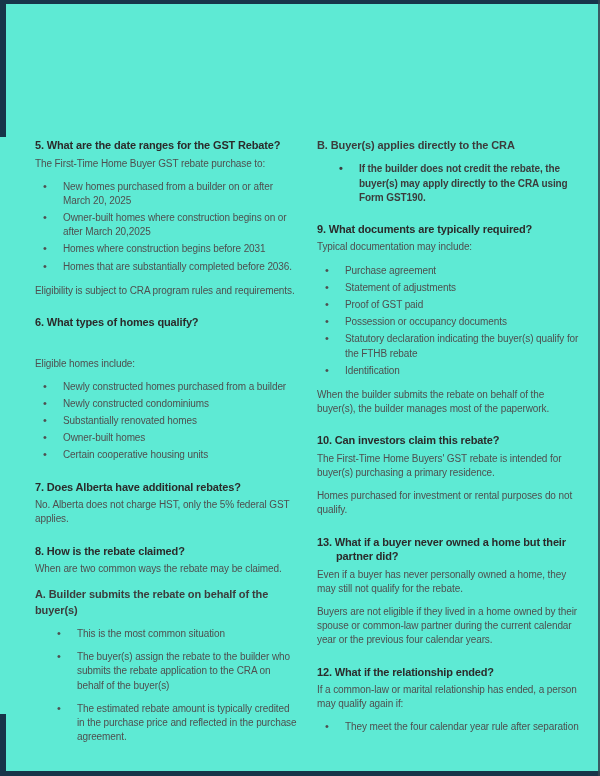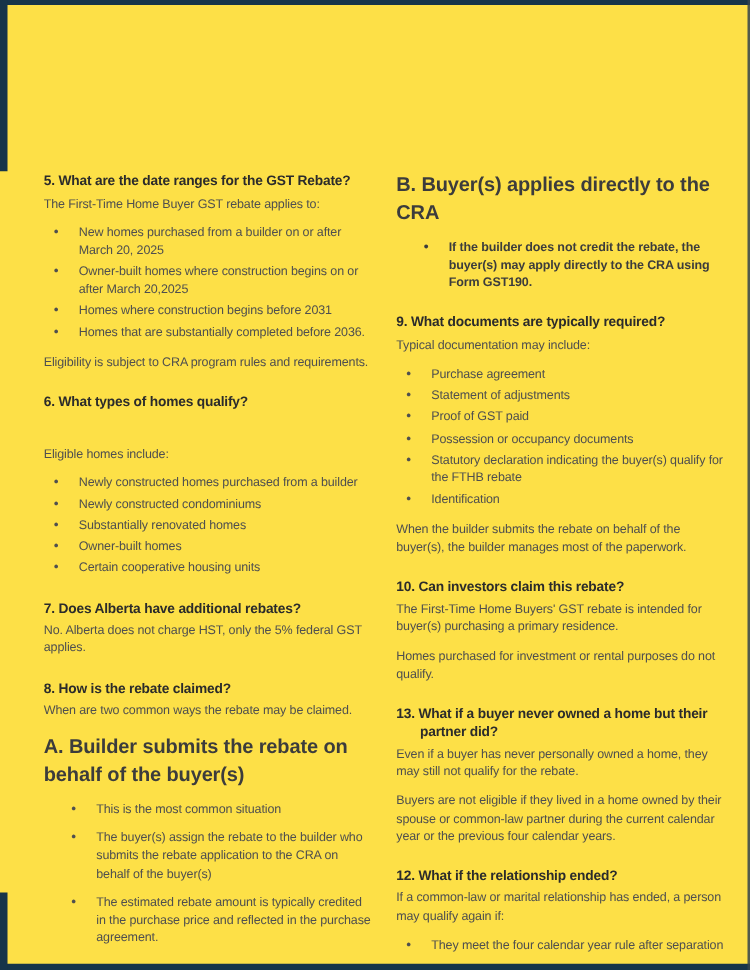--- a/index.html
+++ b/index.html
@@ -1,20 +1,20 @@
 <!DOCTYPE html>
 <html><head>
 <meta charset="utf-8">
 <style>
   html, body { margin: 0; padding: 0; background: #e9e9e9; }
   .page {
     position: relative;
     width: 600px;
     height: 776px;
-    background: #fde047;
+    background: #5eead4;
     overflow: hidden;
     font-family: "Liberation Sans", sans-serif;
   }
   
   .border-top    { position: absolute; left: 0; top: 0; width: 600px; height: 4px; }
   .border-bottom { position: absolute; left: 0; bottom: 0; width: 600px; height: 5px; }
   .bar-left-top    { position: absolute; left: 0; top: 0; width: 6px; height: 137px; }
   .bar-left-bottom { position: absolute; left: 0; top: 714px; width: 6px; height: 62px; }
   .line-right { position: absolute; right: 0; top: 0; width: 2px; height: 776px; opacity: .85; }
 
@@ -36,21 +36,21 @@
     padding-left: 19px;
     text-indent: -19px;
   }
   .paragraph {
     font-size: 10px;
     line-height: 1.42;
     margin: 4px 0 9px;
     letter-spacing: -0.1px;
   }
   .subheading {
-    font-size: 16px;
+    font-size: 11px;
     line-height: 1.4;
     margin: 11px 0 5px;
     letter-spacing: -0.1px;
   }
   .bullet-list { list-style: none; margin: 9px 0 10px; padding: 0; }
   .bullet-item {
     position: relative;
     padding-left: 28px;
     font-size: 10px;
     line-height: 1.42;
@@ -71,21 +71,21 @@
   <div class="border-top" style="background: rgb(23, 53, 73);"></div>
   <div class="border-bottom" style="background: rgb(23, 53, 73);"></div>
   <div class="bar-left-top" style="background: rgb(23, 53, 73);"></div>
   <div class="bar-left-bottom" style="background: rgb(23, 53, 73);"></div>
   <div class="line-right" style="background: rgb(50, 67, 78);"></div>
 
   <div class="content">
     <div class="col">
         <section>
           <h2 class="section-heading" style="color: rgb(43, 43, 43);">5. What are the date ranges for the GST Rebate?</h2>
-          <p class="paragraph" style="color: rgb(79, 79, 79);">The First-Time Home Buyer GST rebate applies to:</p>
+          <p class="paragraph" style="color: rgb(79, 79, 79);">The First-Time Home Buyer GST rebate purchase to:</p>
           <ul class="bullet-list tight">
             <li class="bullet-item" style="color: rgb(79, 79, 79);"><span class="bullet-dot">•</span><span class="bullet-text">New homes purchased from a builder on or after March 20, 2025</span></li>
             <li class="bullet-item" style="color: rgb(79, 79, 79);"><span class="bullet-dot">•</span><span class="bullet-text">Owner-built homes where construction begins on or after March 20,2025</span></li>
             <li class="bullet-item" style="color: rgb(79, 79, 79);"><span class="bullet-dot">•</span><span class="bullet-text">Homes where construction begins before 2031</span></li>
             <li class="bullet-item" style="color: rgb(79, 79, 79);"><span class="bullet-dot">•</span><span class="bullet-text">Homes that are substantially completed before 2036.</span></li>
           </ul>
           <p class="paragraph" style="color: rgb(79, 79, 79);">Eligibility is subject to CRA program rules and requirements.</p>
         </section>
         <section>
           <h2 class="section-heading" style="color: rgb(43, 43, 43);">6. What types of homes qualify?</h2>

